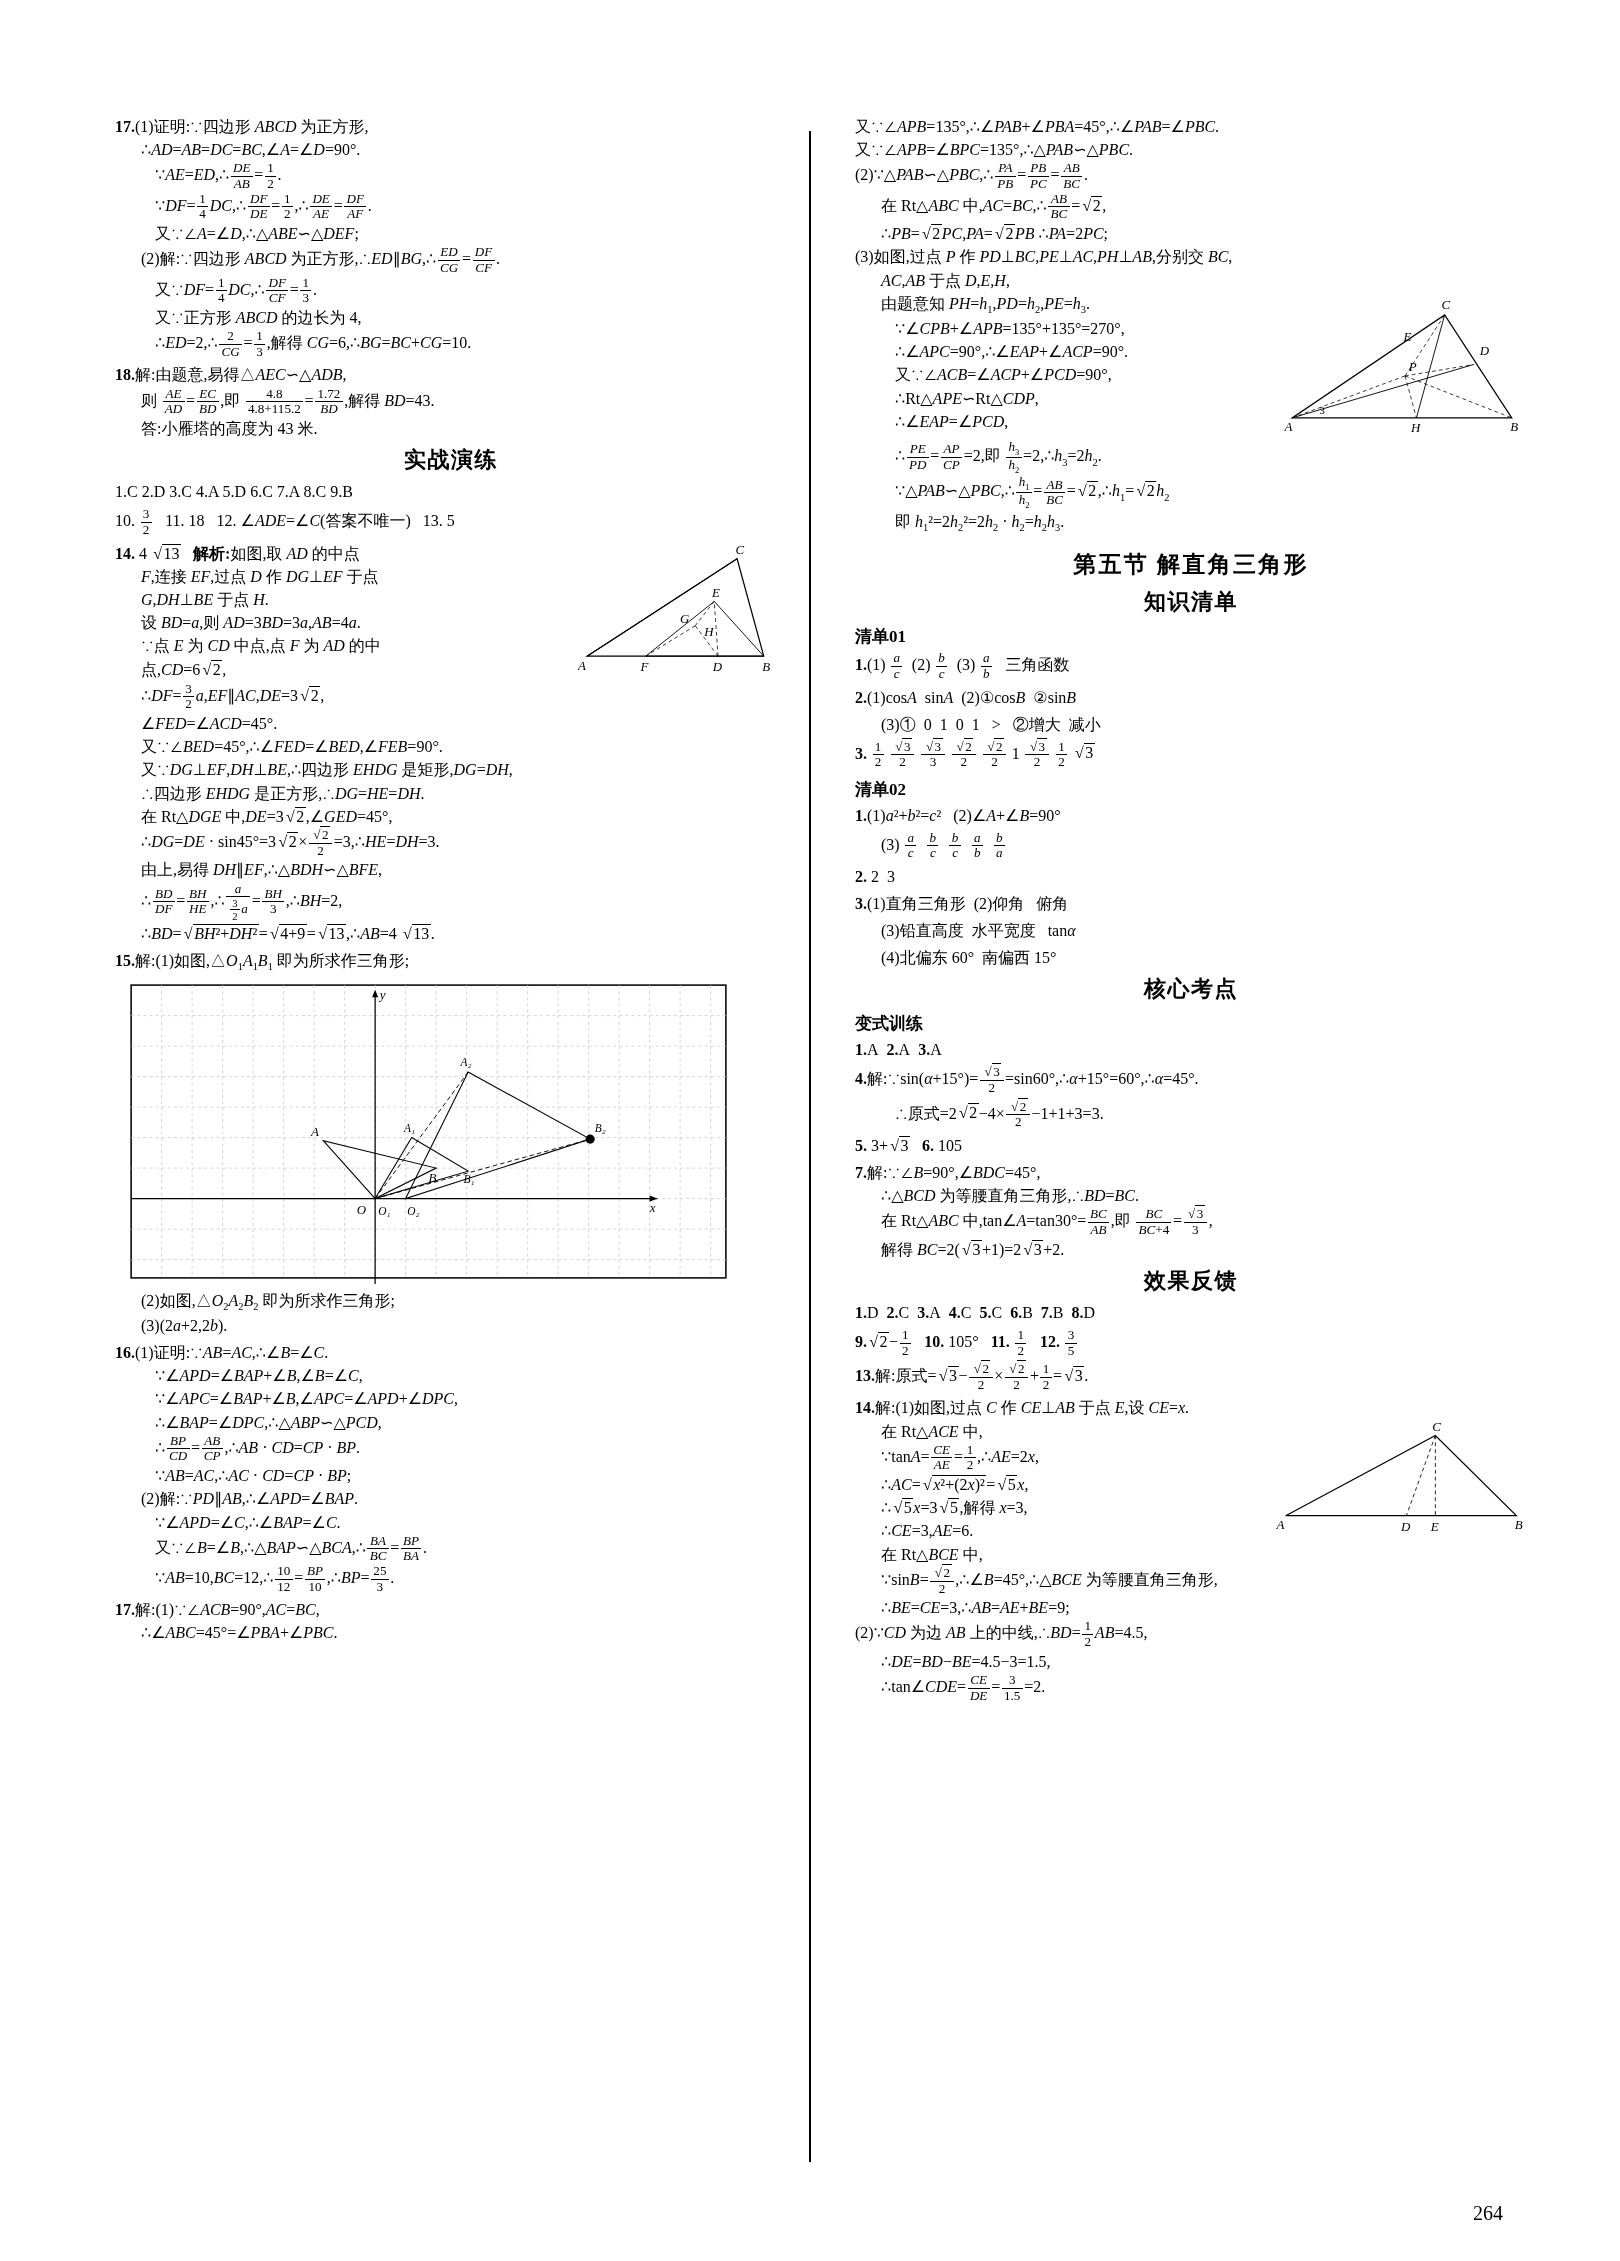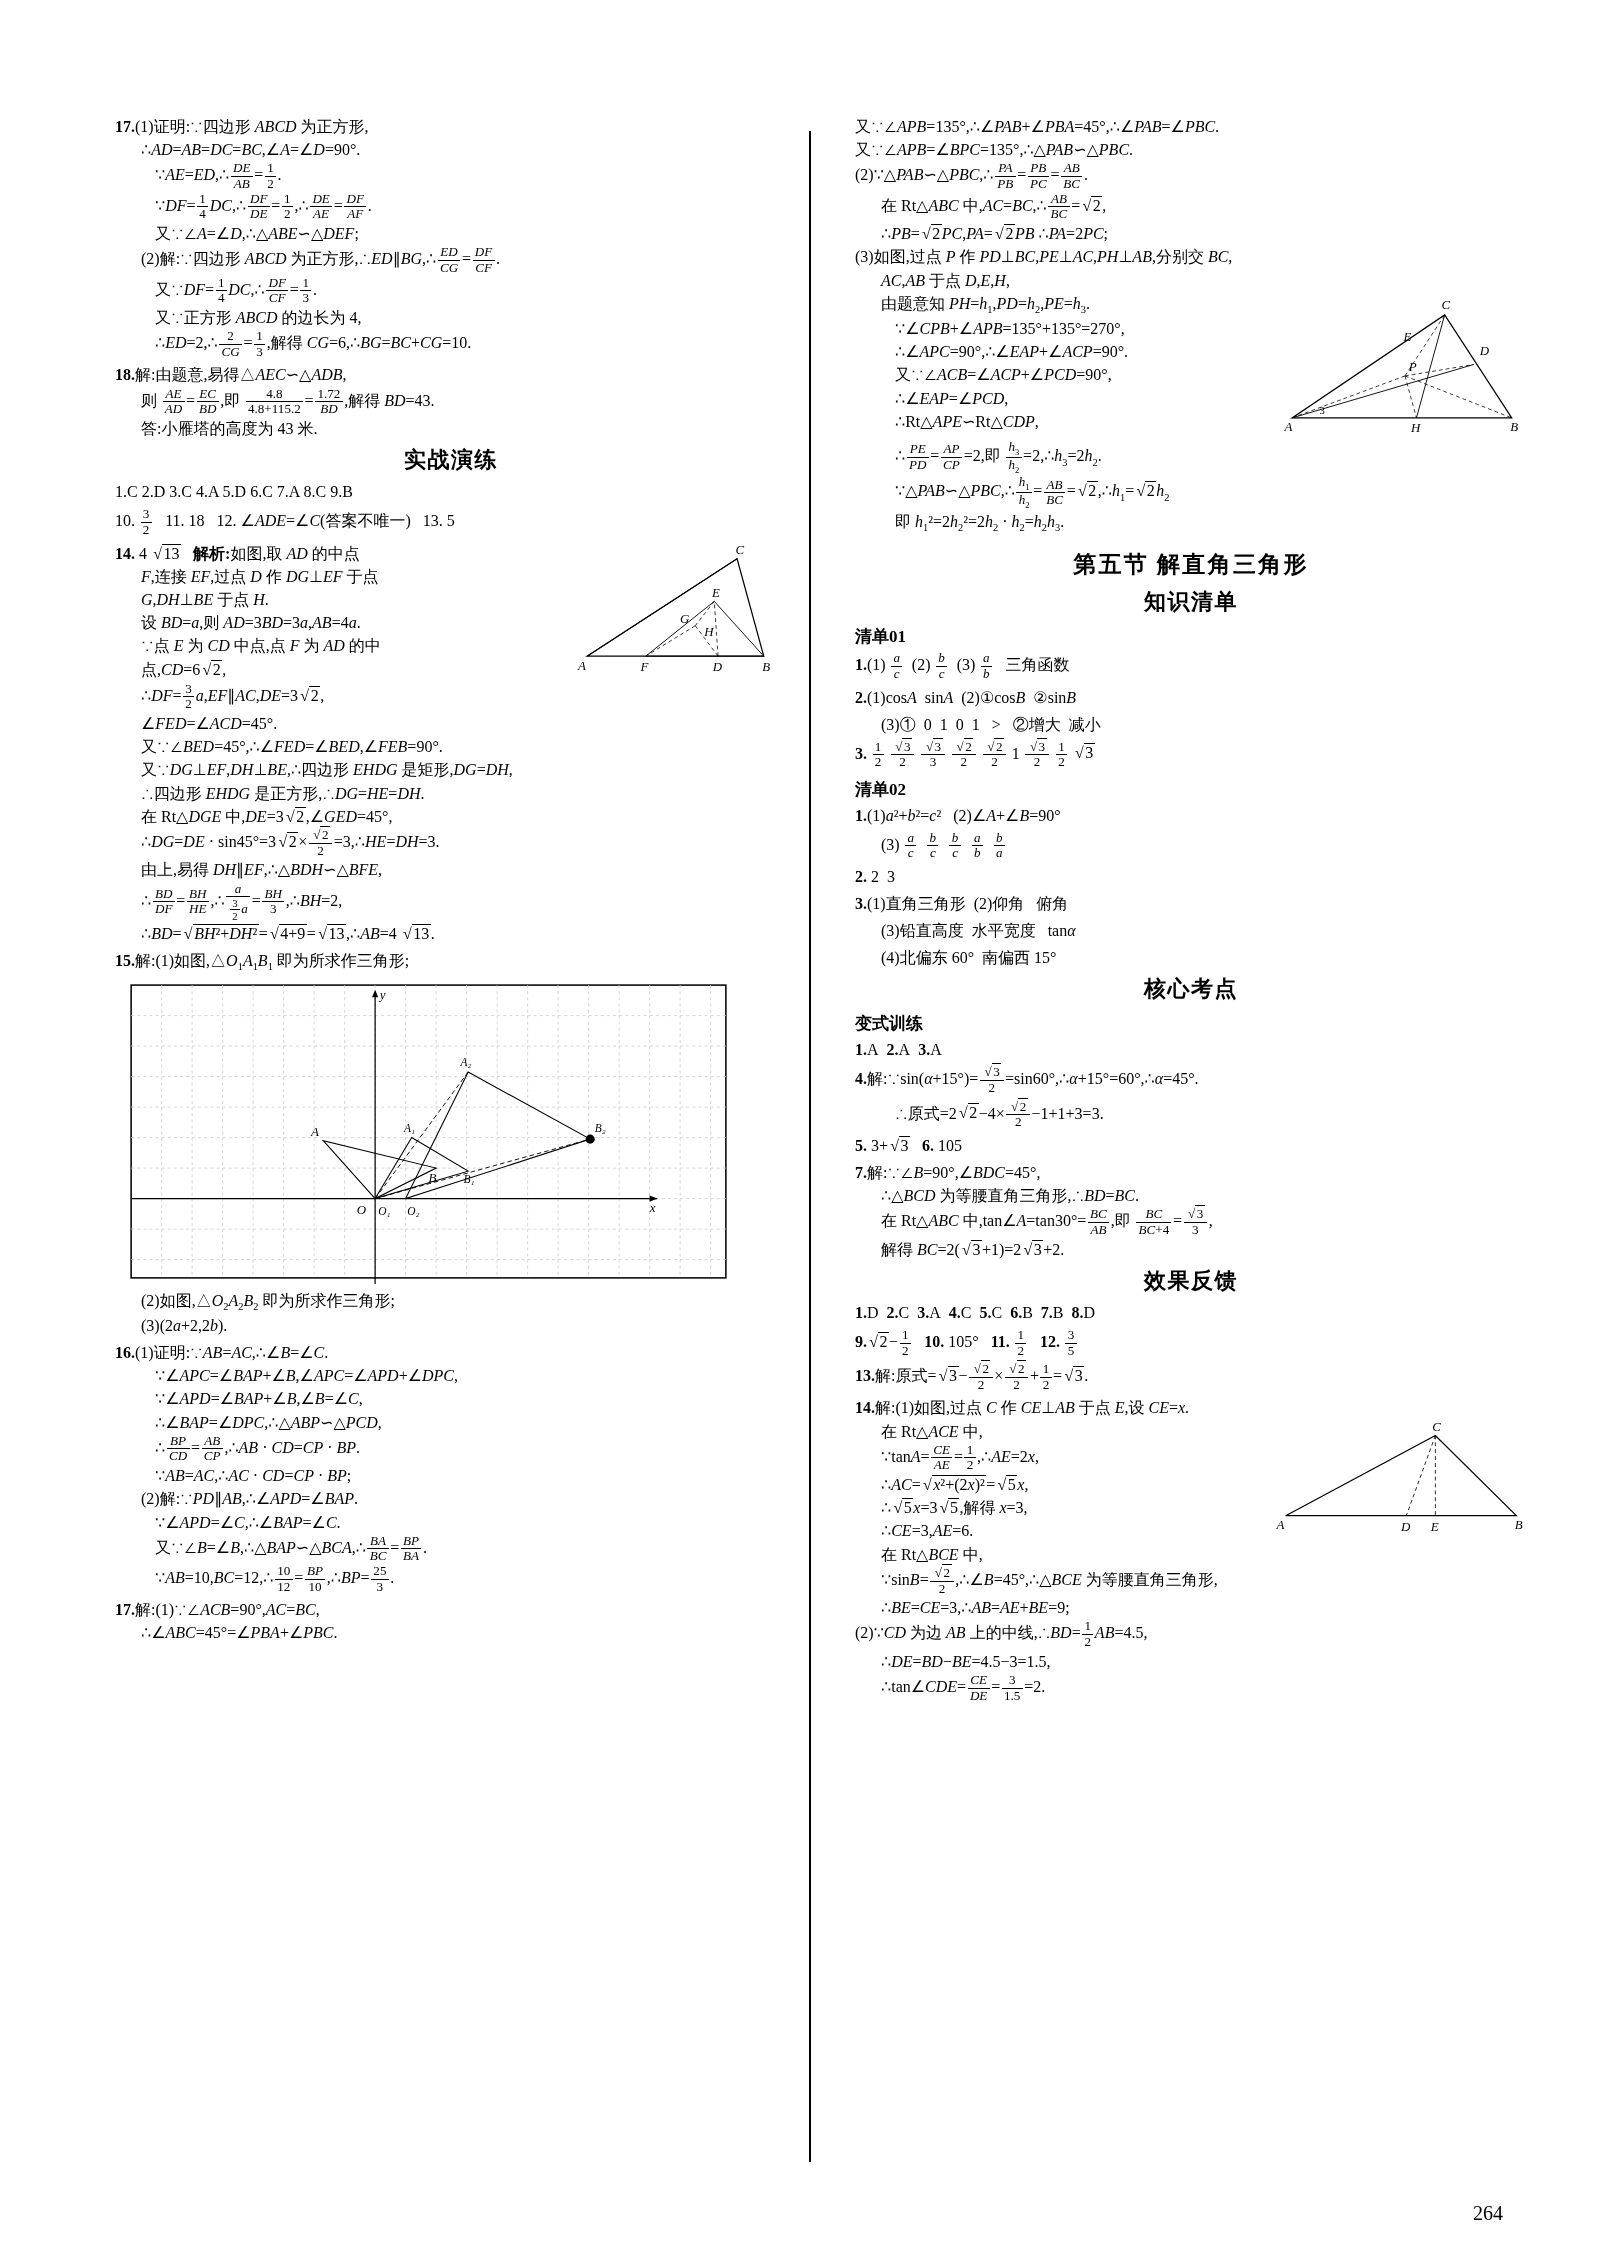--- a/index.html
+++ b/index.html
@@ -164,22 +164,22 @@
           <text x="446" y="268" font-size="15" font-style="italic">B₁</text>
           <text x="618" y="200" font-size="15" font-style="italic">B₂</text>
         </svg>
       </div>
       <div class="ind1">(2)如图,△<span class="it">O</span><sub>2</sub><span class="it">A</span><sub>2</sub><span class="it">B</span><sub>2</sub> 即为所求作三角形;</div>
       <div class="ind1">(3)(2<span class="it">a</span>+2,2<span class="it">b</span>).</div>
     </div>
 
     <div class="item">
       <div><span class="num">16.</span>(1)证明:∵<span class="it">AB</span>=<span class="it">AC</span>,∴∠<span class="it">B</span>=∠<span class="it">C</span>.</div>
+      <div class="ind2">∵∠<span class="it">APD</span>=∠<span class="it">BAP</span>+∠<span class="it">B</span>,∠<span class="it">B</span>=∠<span class="it">C</span>,</div>
       <div class="ind2">∵∠<span class="it">APC</span>=∠<span class="it">BAP</span>+∠<span class="it">B</span>,∠<span class="it">APC</span>=∠<span class="it">APD</span>+∠<span class="it">DPC</span>,</div>
-      <div class="ind2">∵∠<span class="it">APD</span>=∠<span class="it">BAP</span>+∠<span class="it">B</span>,∠<span class="it">B</span>=∠<span class="it">C</span>,</div>
       <div class="ind2">∴∠<span class="it">BAP</span>=∠<span class="it">DPC</span>,∴△<span class="it">ABP</span>∽△<span class="it">PCD</span>,</div>
       <div class="ind2">∴<span class="frac"><span class="n"><span class="it">BP</span></span><span class="d"><span class="it">CD</span></span></span>=<span class="frac"><span class="n"><span class="it">AB</span></span><span class="d"><span class="it">CP</span></span></span>,∴<span class="it">AB</span> · <span class="it">CD</span>=<span class="it">CP</span> · <span class="it">BP</span>.</div>
       <div class="ind2">∵<span class="it">AB</span>=<span class="it">AC</span>,∴<span class="it">AC</span> · <span class="it">CD</span>=<span class="it">CP</span> · <span class="it">BP</span>;</div>
       <div class="ind1">(2)解:∵<span class="it">PD</span>∥<span class="it">AB</span>,∴∠<span class="it">APD</span>=∠<span class="it">BAP</span>.</div>
       <div class="ind2">∵∠<span class="it">APD</span>=∠<span class="it">C</span>,∴∠<span class="it">BAP</span>=∠<span class="it">C</span>.</div>
       <div class="ind2">又∵∠<span class="it">B</span>=∠<span class="it">B</span>,∴△<span class="it">BAP</span>∽△<span class="it">BCA</span>,∴<span class="frac"><span class="n"><span class="it">BA</span></span><span class="d"><span class="it">BC</span></span></span>=<span class="frac"><span class="n"><span class="it">BP</span></span><span class="d"><span class="it">BA</span></span></span>.</div>
       <div class="ind2">∵<span class="it">AB</span>=10,<span class="it">BC</span>=12,∴<span class="frac"><span class="n">10</span><span class="d">12</span></span>=<span class="frac"><span class="n"><span class="it">BP</span></span><span class="d">10</span></span>,∴<span class="it">BP</span>=<span class="frac"><span class="n">25</span><span class="d">3</span></span>.</div>
     </div>
 
     <div class="item">
@@ -216,22 +216,22 @@
           <text x="2" y="182" font-size="17" font-style="italic">A</text>
           <text x="168" y="184" font-size="17" font-style="italic">H</text>
           <text x="298" y="182" font-size="17" font-style="italic">B</text>
           <text x="48" y="160" font-size="14">3</text>
         </svg>
       </div>
       <div class="ind1">由题意知 <span class="it">PH</span>=<span class="it">h</span><sub>1</sub>,<span class="it">PD</span>=<span class="it">h</span><sub>2</sub>,<span class="it">PE</span>=<span class="it">h</span><sub>3</sub>.</div>
       <div class="ind2">∵∠<span class="it">CPB</span>+∠<span class="it">APB</span>=135°+135°=270°,</div>
       <div class="ind2">∴∠<span class="it">APC</span>=90°,∴∠<span class="it">EAP</span>+∠<span class="it">ACP</span>=90°.</div>
       <div class="ind2">又∵∠<span class="it">ACB</span>=∠<span class="it">ACP</span>+∠<span class="it">PCD</span>=90°,</div>
+      <div class="ind2">∴Rt△<span class="it">APE</span>∽Rt△<span class="it">CDP</span>,</div>
       <div class="ind2">∴∠<span class="it">EAP</span>=∠<span class="it">PCD</span>,</div>
-      <div class="ind2">∴Rt△<span class="it">APE</span>∽Rt△<span class="it">CDP</span>,</div>
       <div class="clear"></div>
       <div class="ind2">∴<span class="frac"><span class="n"><span class="it">PE</span></span><span class="d"><span class="it">PD</span></span></span>=<span class="frac"><span class="n"><span class="it">AP</span></span><span class="d"><span class="it">CP</span></span></span>=2,即 <span class="frac"><span class="n"><span class="it">h</span><sub>3</sub></span><span class="d"><span class="it">h</span><sub>2</sub></span></span>=2,∴<span class="it">h</span><sub>3</sub>=2<span class="it">h</span><sub>2</sub>.</div>
       <div class="ind2">∵△<span class="it">PAB</span>∽△<span class="it">PBC</span>,∴<span class="frac"><span class="n"><span class="it">h</span><sub>1</sub></span><span class="d"><span class="it">h</span><sub>2</sub></span></span>=<span class="frac"><span class="n"><span class="it">AB</span></span><span class="d"><span class="it">BC</span></span></span>=<span class="sq">√<span class="ovl">2</span></span>,∴<span class="it">h</span><sub>1</sub>=<span class="sq">√<span class="ovl">2</span></span><span class="it">h</span><sub>2</sub></div>
       <div class="ind2">即 <span class="it">h</span><sub>1</sub>²=2<span class="it">h</span><sub>2</sub>²=2<span class="it">h</span><sub>2</sub> · <span class="it">h</span><sub>2</sub>=<span class="it">h</span><sub>2</sub><span class="it">h</span><sub>3</sub>.</div>
     </div>
 
     <div class="sec-title">第五节   解直角三角形</div>
     <div class="sub-title">知识清单</div>
 
     <div class="smalltitle">清单01</div>

